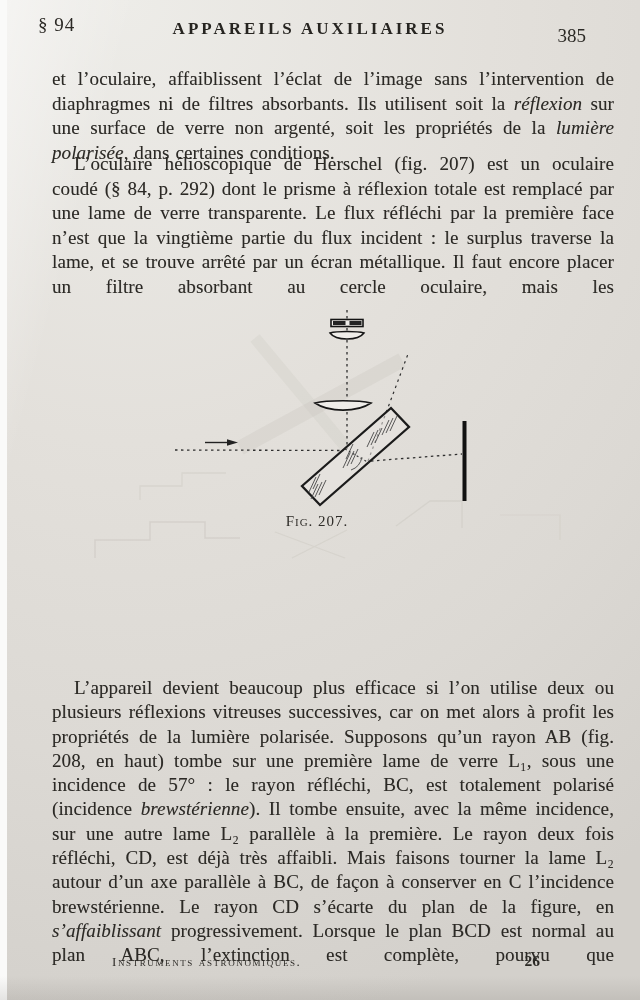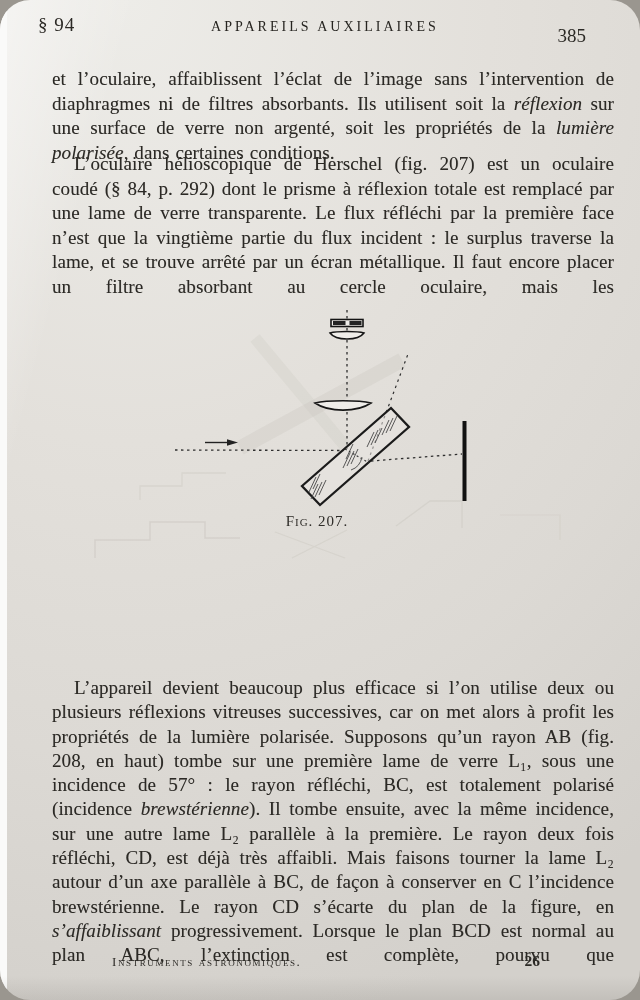--- a/index.html
+++ b/index.html
@@ -2,28 +2,27 @@
 <html><head>
 <meta charset="utf-8">
 <style>
   html,body{margin:0;padding:0;background:#9a968f;}
   .page{
     position:relative;width:640px;height:1000px;overflow:hidden;
     font-family:"Liberation Serif","DejaVu Serif",serif;color:#2b2925;
     background:
       linear-gradient(105deg, rgba(255,255,255,.55) 0%, rgba(255,255,255,0) 15%),
       radial-gradient(135% 105% at 20% 0%, #edece8 0%, #e3e0db 42%, #dcd9d4 72%, #d3d0cb 100%);
-    border-radius: 30px;
   }
   .scan-edge{position:absolute;left:0;top:0;width:7px;height:100%;background:#fafaf9;}
   .bottom-shade{position:absolute;left:0;bottom:0;width:100%;height:24px;
     background:linear-gradient(rgba(95,91,85,0), rgba(95,91,85,.14));}
   .hdr-sec{position:absolute;left:38px;top:14px;font-size:19px;letter-spacing:1px;}
-  .hdr-title{position:absolute;left:44px;top:19px;width:562px;text-align:center;
-    font-size:14px;font-weight:400;letter-spacing:3px;color:#262420;}
+  .hdr-title{position:absolute;left:29px;top:19px;width:562px;text-align:center;
+    font-size:17px;font-weight:700;letter-spacing:3px;color:#262420;}
   .hdr-num{position:absolute;right:54px;top:16px;font-size:19px;margin-top:9px;}
   .body{position:absolute;left:40px;width:562px;margin:12px;
     font-size:19px;line-height:24.5px;text-align:justify;
     letter-spacing:.1px;word-spacing:1px;
     text-shadow:.3px .2px 0 rgba(43,41,37,.28);}
   .jl{text-align-last:justify;}
   .indent{text-indent:22px;}
   .it{font-style:italic;}
   .p1{top:55px;}
   .p2{top:140px;}

